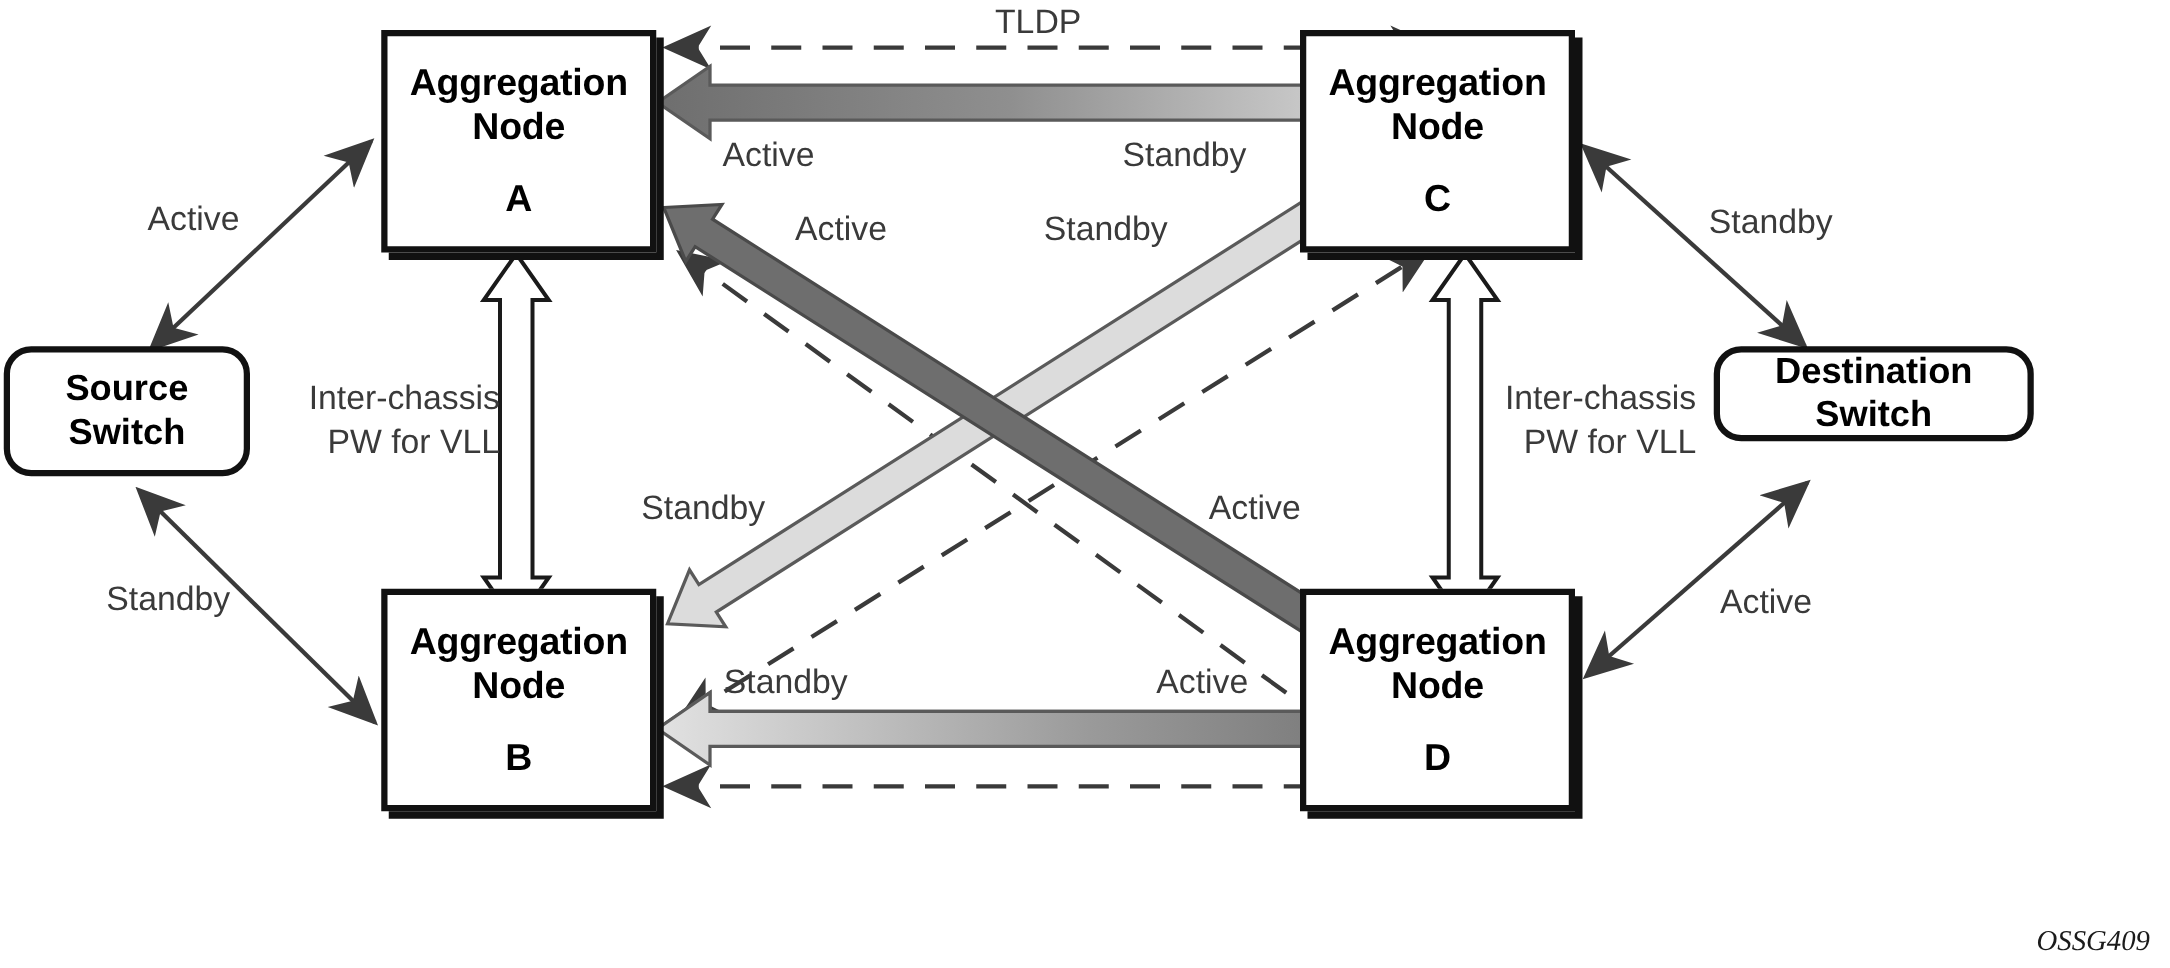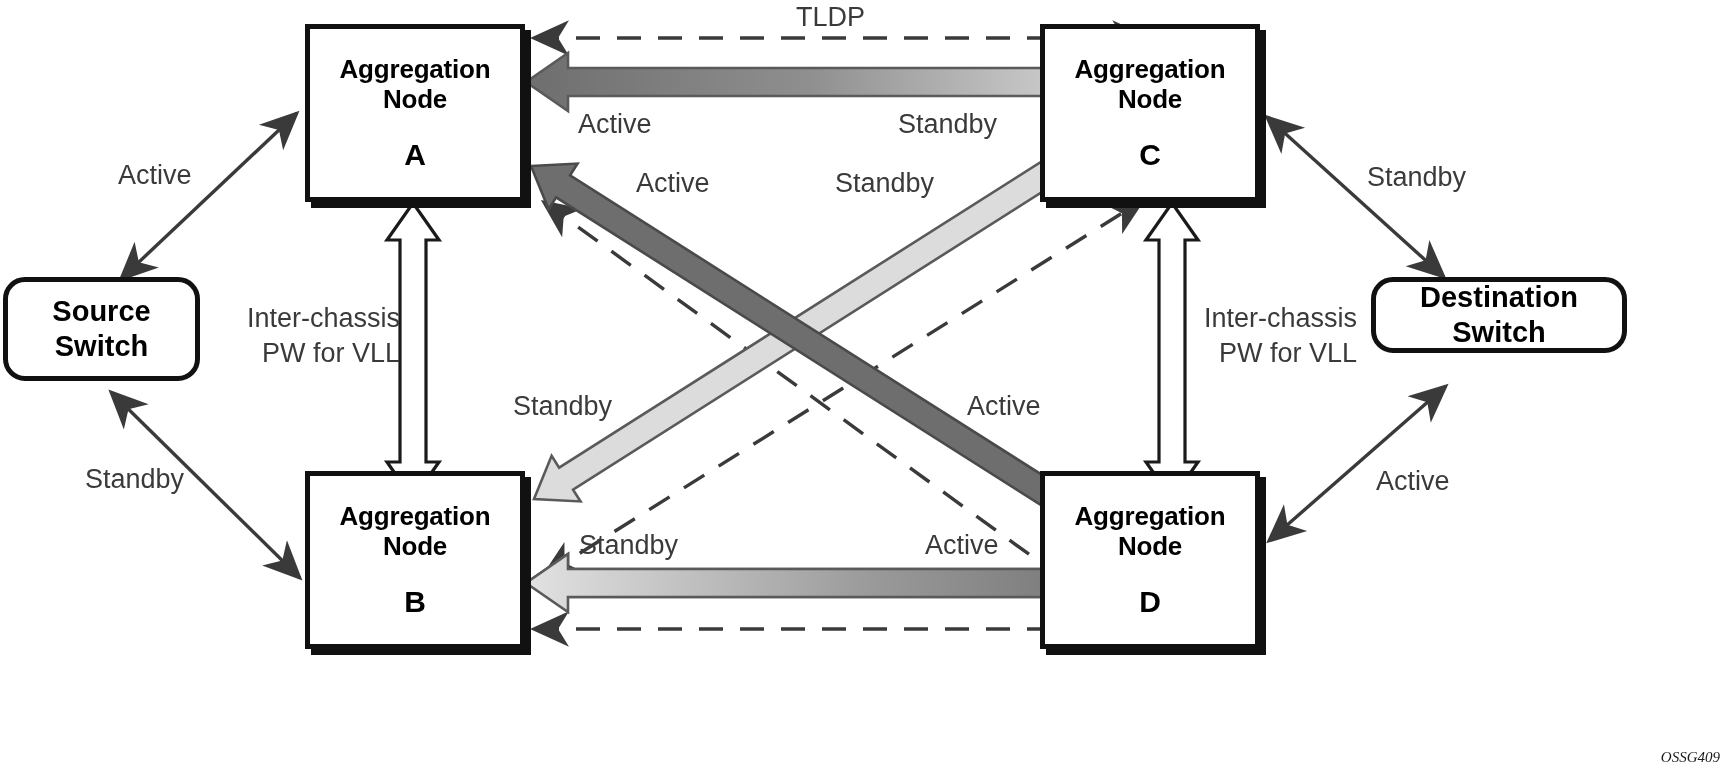--- a/index.html
+++ b/index.html
@@ -34,21 +34,21 @@
     display: flex;
     flex-direction: column;
     align-items: center;
     justify-content: center;
     font-family: "Liberation Sans", sans-serif;
     font-weight: bold;
     color: #000000;
     z-index: 40;
   }
   .node-box .nb-line {
-    font-size: 26px;
+    font-size: 30px;
     line-height: 1.18;
     letter-spacing: -0.2px;
     white-space: nowrap;
   }
   .node-box .nb-id {
     font-size: 30px;
     line-height: 1.18;
     margin-top: 22px;
   }
   .node-shadow {
@@ -89,21 +89,21 @@
     text-align: right;
     line-height: 1.28;
     white-space: normal;
   }
   .watermark {
     position: absolute;
     right: 16px;
     bottom: 8px;
     font-family: "Liberation Serif", serif;
     font-style: italic;
-    font-size: 15px;
+    font-size: 23px;
     color: #1b1b1b;
     z-index: 60;
   }
 </style>
 </head>
 <body>
 
 <div id="stage">
 
   <svg id="canvas" viewBox="0 0 1736 774" xmlns="http://www.w3.org/2000/svg">

